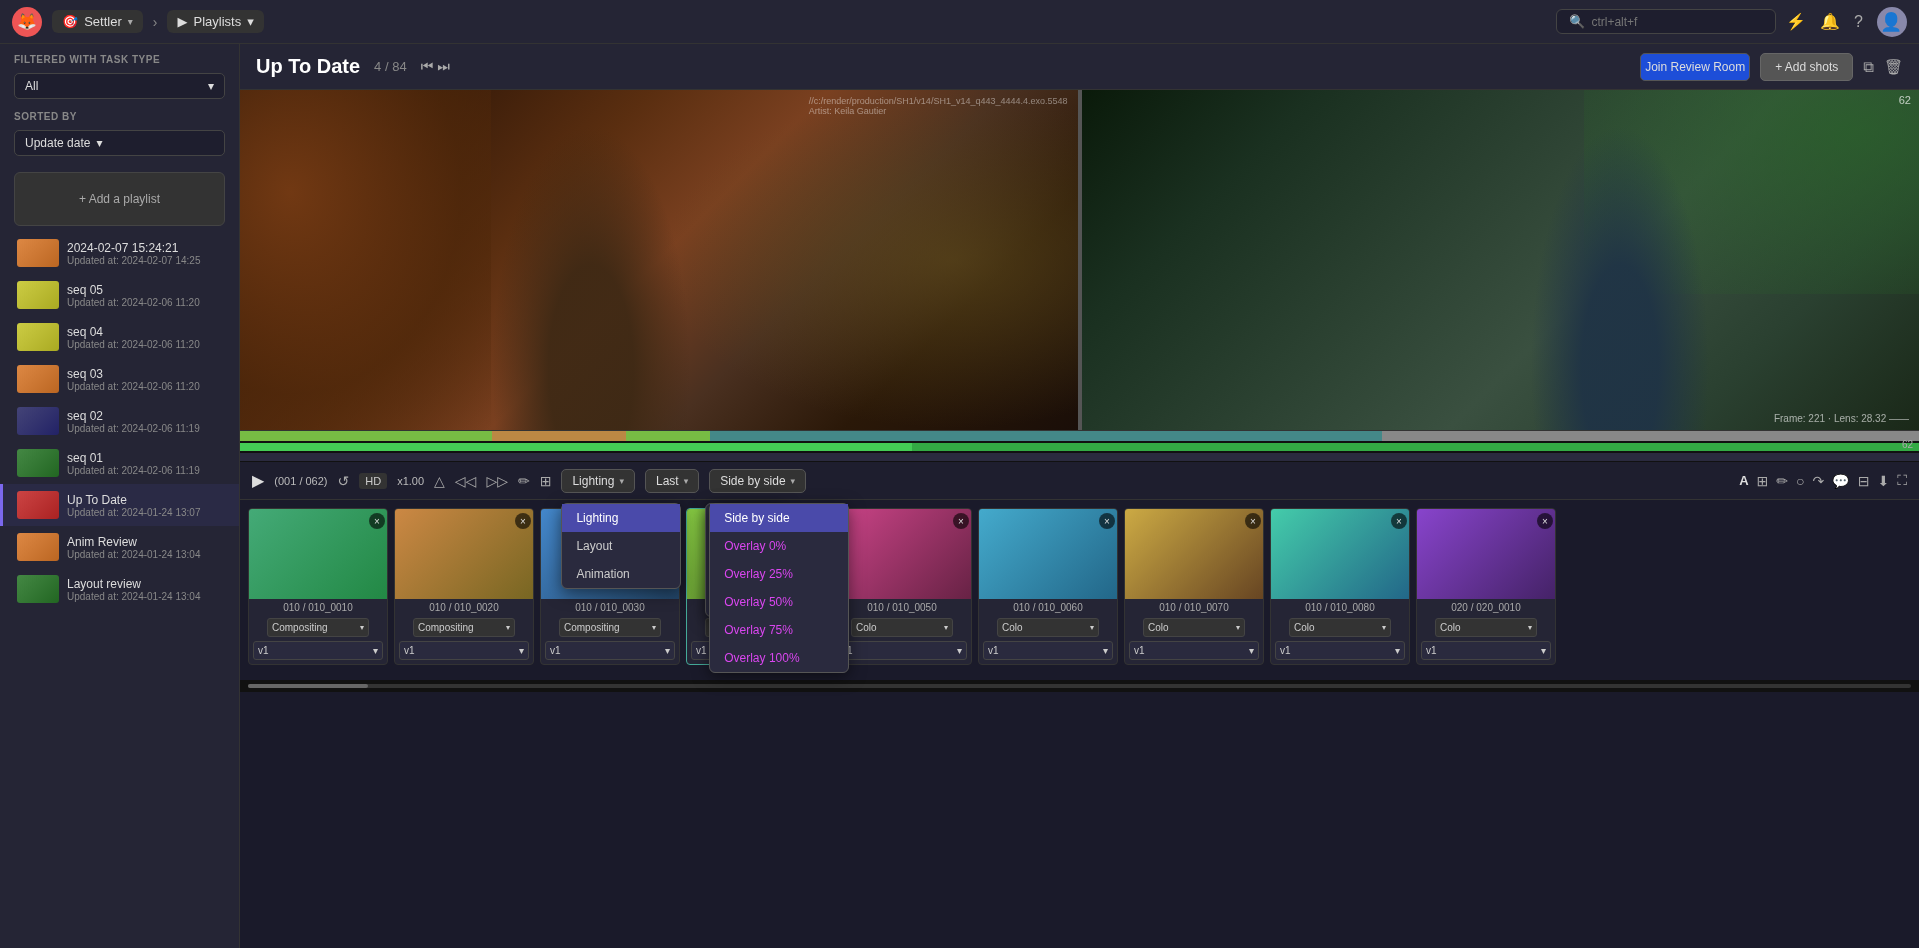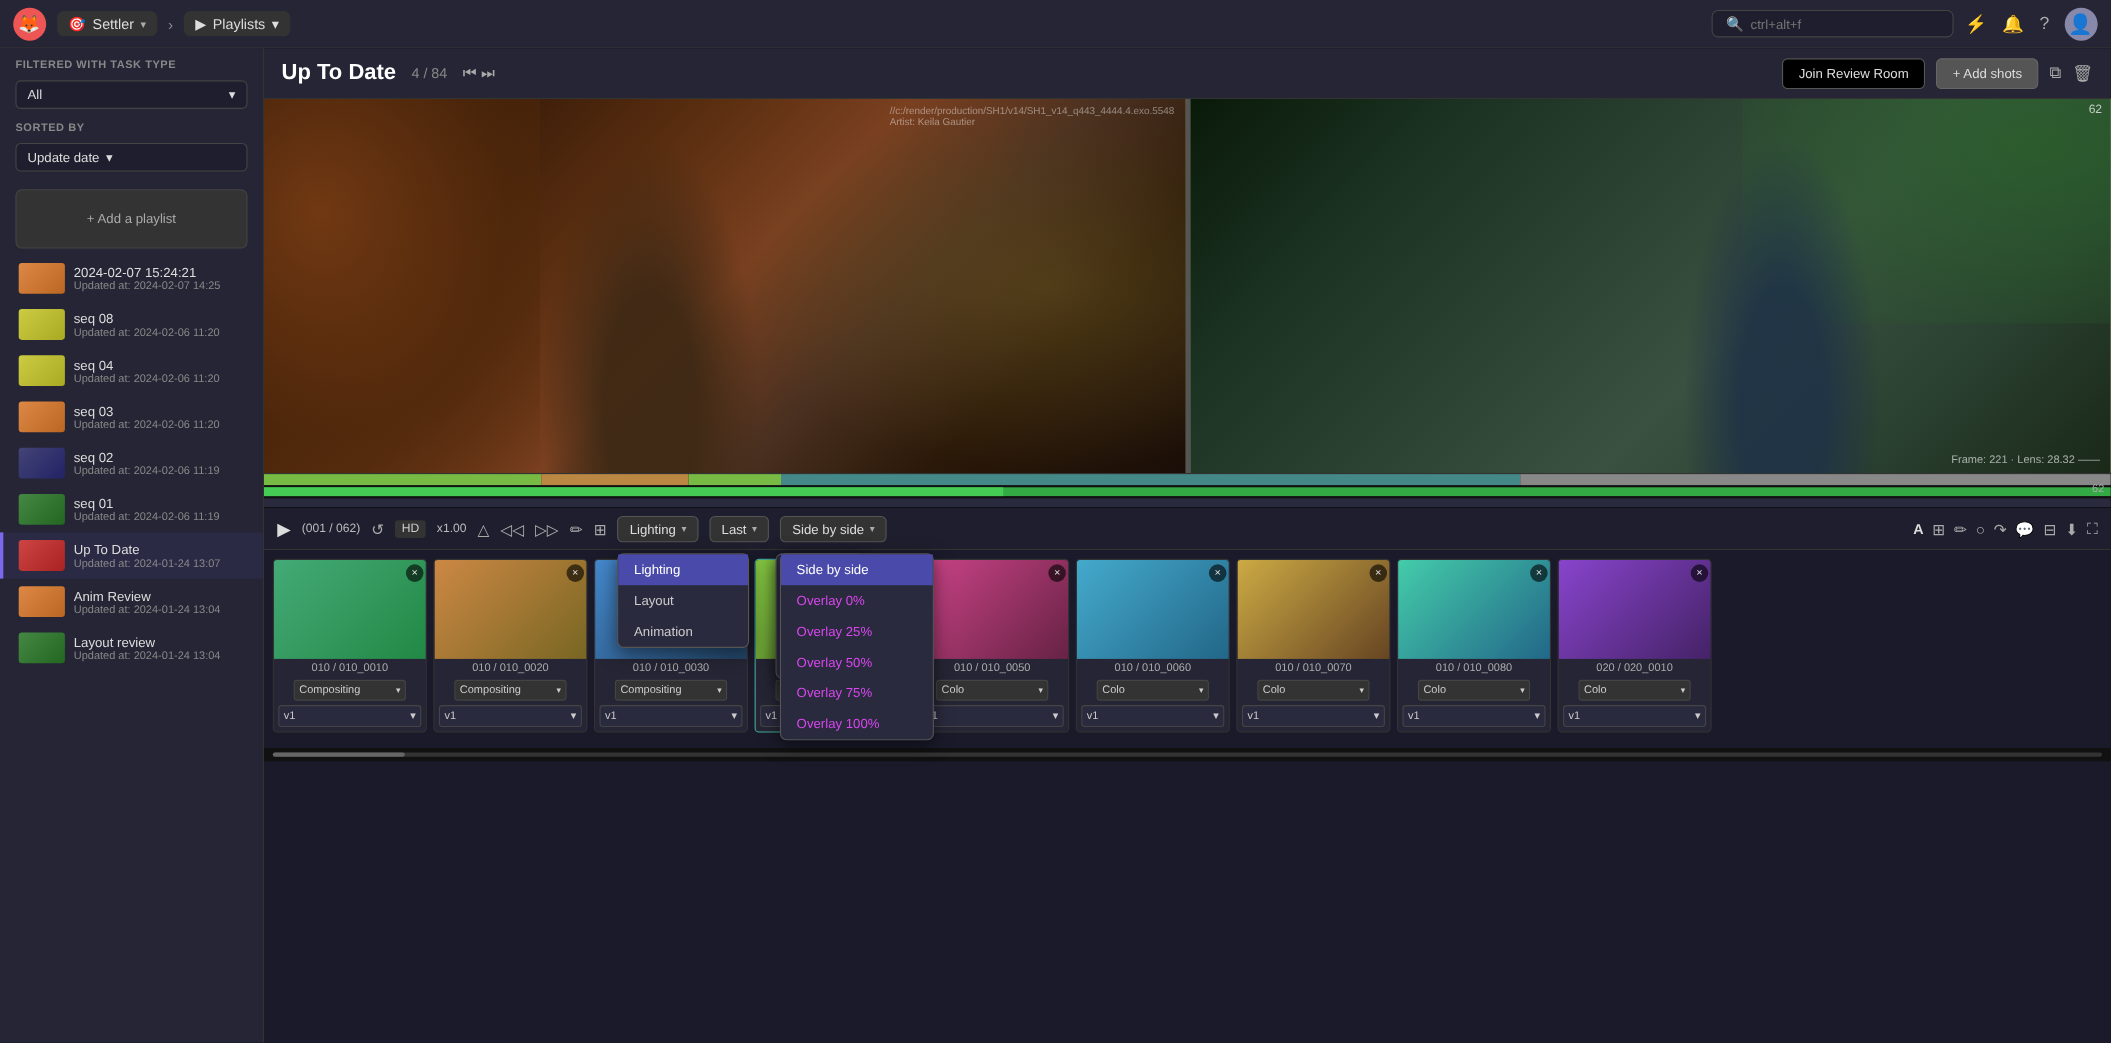--- a/index.html
+++ b/index.html
@@ -44,26 +44,26 @@
 
     
     .main-content { flex: 1; display: flex; flex-direction: column; background: #1a1a2a; overflow: hidden; }
 
     
     .content-header { display: flex; align-items: center; background: #252535; padding: 0 16px; height: 46px; border-bottom: 1px solid #333; gap: 14px; }
     .content-title { font-size: 20px; color: #fff; font-weight: 600; }
     .shot-counter { font-size: 13px; color: #888; }
     .nav-arrows { display: flex; gap: 4px; color: #aaa; font-size: 14px; }
     .header-actions { margin-left: auto; display: flex; align-items: center; gap: 10px; }
-    .join-room-btn { background: #000000; border: 1px solid #555; border-radius: 5px; padding: 6px 14px; color: #ddd; cursor: pointer; font-size: 12px; }
+    .join-room-btn { background: #1d4ed8; border: 1px solid #555; border-radius: 5px; padding: 6px 4px; color: #ddd; cursor: pointer; font-size: 12px; }
     .add-shots-btn { background: #555; border: 1px solid #666; border-radius: 5px; padding: 6px 14px; color: #ddd; cursor: pointer; font-size: 12px; }
     .header-icon-btn { color: #aaa; font-size: 15px; cursor: pointer; }
 
     
-    .viewer-area { flex: 1; background: #fef9c3; position: relative; overflow: hidden; display: flex; justify-content: center; min-height: 0; }
+    .viewer-area { flex: 1; background: #0f766e; position: relative; overflow: hidden; display: flex; justify-content: center; min-height: 0; }
     .viewer-left { flex: 1; height: 100%; background: linear-gradient(135deg, #1a0e08 0%, #3d1e0a 20%, #5a2e10 35%, #7a4020 50%, #4a3020 65%, #2a1808 80%, #1a0e08 100%); position: relative; overflow: hidden; }
     .viewer-right { flex: 1; height: 100%; background: linear-gradient(135deg, #0a1a0a 0%, #1a3020 20%, #2a4030 40%, #3a5040 60%, #2a4030 80%, #1a2818 100%); position: relative; overflow: hidden; }
     .viewer-divider { width: 4px; background: #555; height: 100%; cursor: ew-resize; }
     .viewer-overlay-text { position: absolute; top: 6px; right: 10px; font-size: 10px; color: rgba(255,255,255,0.6); }
     .viewer-frame-info { position: absolute; bottom: 6px; right: 10px; font-size: 10px; color: rgba(255,255,255,0.6); }
 
     
     .timeline-bar { height: 28px; background: #1e1e2e; position: relative; overflow: hidden; }
 
     
@@ -179,21 +179,21 @@
         <div class="playlist-item">
       <div class="playlist-thumb orange"></div>
       <div class="playlist-item-info">
         <div class="playlist-item-name">2024-02-07 15:24:21</div>
         <div class="playlist-item-date">Updated at: 2024-02-07 14:25</div>
       </div>
     </div>
         <div class="playlist-item">
       <div class="playlist-thumb yellow"></div>
       <div class="playlist-item-info">
-        <div class="playlist-item-name">seq 08</div>
+        <div class="playlist-item-name">seq 05</div>
         <div class="playlist-item-date">Updated at: 2024-02-06 11:20</div>
       </div>
     </div>
         <div class="playlist-item">
       <div class="playlist-thumb yellow"></div>
       <div class="playlist-item-info">
         <div class="playlist-item-name">seq 04</div>
         <div class="playlist-item-date">Updated at: 2024-02-06 11:20</div>
       </div>
     </div>

